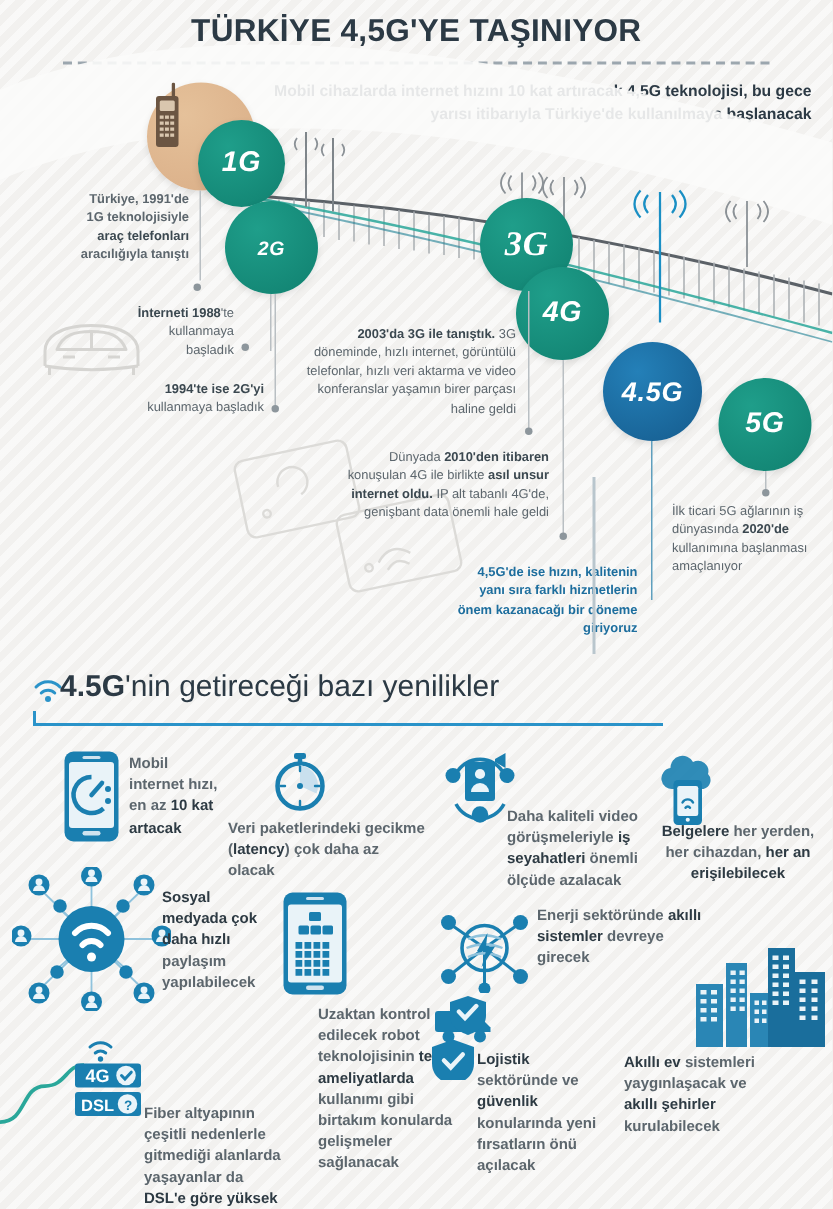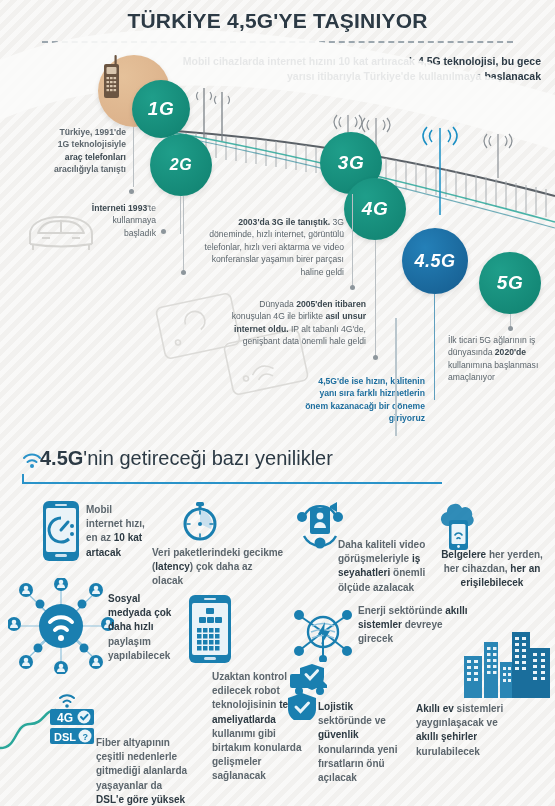--- a/index.html
+++ b/index.html
@@ -227,24 +227,24 @@
             <rect x="12" y="34" width="2.6" height="2.2"></rect>
             <rect x="15.5" y="34" width="2.6" height="2.2"></rect>
         </g>
         <rect x="16.5" y="0" width="2.2" height="10" rx="1" fill="#6b5542"></rect>
       </svg>
     </div>
 
     <div class="bubble teal" style="left:132px; top:80px; width:58px; height:58px; font-size:19px;">
       <span>1G</span>
     </div>
-    <div class="bubble teal" style="left:150px; top:134px; width:62px; height:62px; font-size:16px;">
+    <div class="bubble teal" style="left:150px; top:134px; width:62px; height:62px; font-size:13px;">
       <span>2G</span>
     </div>
-    <div class="bubble teal" style="left:320px; top:132px; width:62px; height:62px; font-size:19px;">
+    <div class="bubble teal" style="left:320px; top:132px; width:62px; height:62px; font-size:23px;font-family:Liberation Serif, serif;">
       <span>3G</span>
     </div>
     <div class="bubble teal" style="left:344px; top:178px; width:62px; height:62px; font-size:19px;">
       <span>4G</span>
     </div>
     <div class="bubble blue" style="left:402px; top:228px; width:66px; height:66px; font-size:18px;">
       <span>4.5G</span>
     </div>
     <div class="bubble teal" style="left:479px; top:252px; width:62px; height:62px; font-size:19px;">
       <span>5G</span>
@@ -279,30 +279,33 @@
         <path d="M11,34 L11,40 M67,34 L67,40"></path>
         <path d="M20,28 h8 M50,28 h8"></path>
       </g>
     </svg>
 
     <div class="note r" style="left:10px; top:126px; width:116px;font-weight:bold;">
       Türkiye, 1991'de<br>1G teknolojisiyle<br><b>araç telefonları</b><br>aracılığıyla tanıştı
     </div>
 
     <div class="note r" style="left:48px; top:202px; width:108px;">
-      <b>İnterneti 1993</b>'te<br>kullanmaya<br>başladık
-    </div>
-
+      <b>İnterneti 1988</b>'te<br>kullanmaya<br>başladık
+    </div>
+
+    <div class="note r" style="left:52px; top:253px; width:124px;">
+      <b>1994'te ise 2G'yi</b><br>kullanmaya başladık
+    </div>
 
     <div class="note r" style="left:196px; top:216px; width:148px;">
       <b>2003'da 3G ile tanıştık.</b> 3G döneminde, hızlı internet, görüntülü telefonlar, hızlı veri aktarma ve video konferanslar yaşamın birer parçası haline geldi
     </div>
 
     <div class="note r" style="left:220px; top:298px; width:146px;">
-      Dünyada <b>2005'den itibaren</b> konuşulan 4G ile birlikte <b>asıl unsur internet oldu.</b> IP alt tabanlı 4G'de, genişbant data önemli hale geldi
+      Dünyada <b>2010'den itibaren</b> konuşulan 4G ile birlikte <b>asıl unsur internet oldu.</b> IP alt tabanlı 4G'de, genişbant data önemli hale geldi
     </div>
 
     <div class="note r blue-note" style="left:303px; top:375px; width:122px;">
       4,5G'de ise hızın, kalitenin yanı sıra farklı hizmetlerin önem kazanacağı bir döneme giriyoruz
     </div>
 
     <div class="note l" style="left:448px; top:334px; width:100px;">
       İlk ticari 5G ağlarının iş dünyasında <b>2020'de</b> kullanımına başlanması amaçlanıyor
     </div>
 

